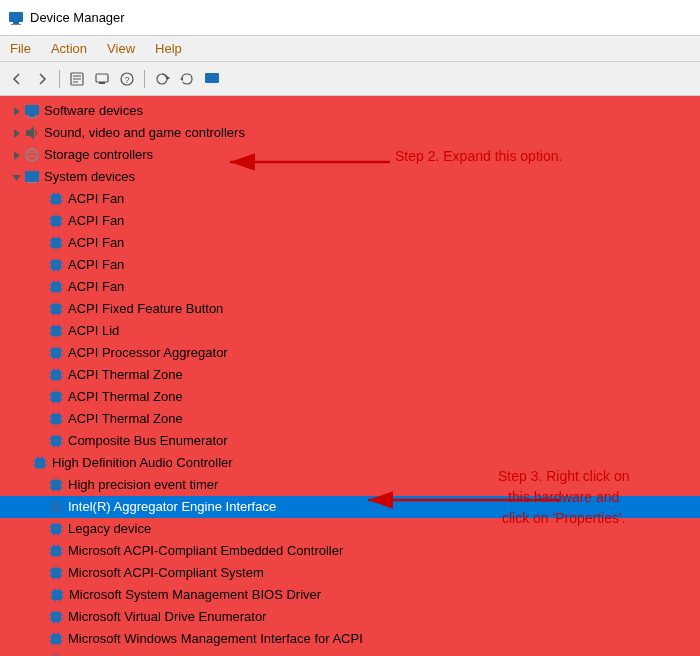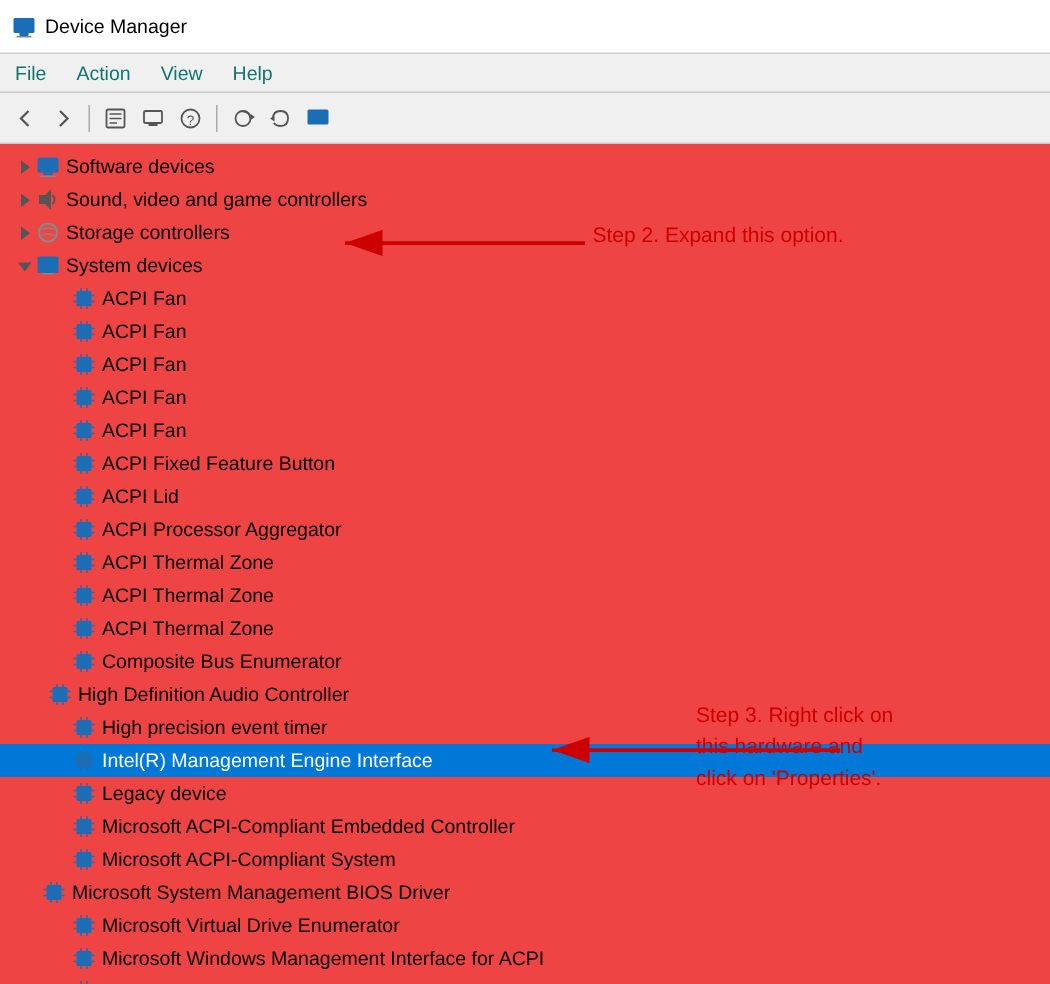--- a/index.html
+++ b/index.html
@@ -32,21 +32,21 @@
       background: #f0f0f0;
       border-bottom: 1px solid #ccc;
       display: flex;
       align-items: center;
       padding: 2px 0;
       height: 26px;
     }
     .menu-item {
       padding: 2px 10px;
       cursor: pointer;
-      color: #0f766e;
+      color: #a16207;
     }
     .toolbar {
       background: #f0f0f0;
       border-bottom: 1px solid #ccc;
       display: flex;
       align-items: center;
       padding: 3px 6px;
       height: 34px;
       gap: 3px;
     }
@@ -493,21 +493,21 @@
             <line x1="6" y1="1" x2="6" y2="3" stroke="#1b6eb5" stroke-width="1"></line>
             <line x1="10" y1="1" x2="10" y2="3" stroke="#1b6eb5" stroke-width="1"></line>
             <line x1="6" y1="13" x2="6" y2="15" stroke="#1b6eb5" stroke-width="1"></line>
             <line x1="10" y1="13" x2="10" y2="15" stroke="#1b6eb5" stroke-width="1"></line>
             <line x1="1" y1="6" x2="3" y2="6" stroke="#1b6eb5" stroke-width="1"></line>
             <line x1="1" y1="10" x2="3" y2="10" stroke="#1b6eb5" stroke-width="1"></line>
             <line x1="13" y1="6" x2="15" y2="6" stroke="#1b6eb5" stroke-width="1"></line>
             <line x1="13" y1="10" x2="15" y2="10" stroke="#1b6eb5" stroke-width="1"></line>
           </svg>
         </span>
-        <span class="item-label" style="color: rgb(255, 255, 255);">Intel(R) Management Engine Interface</span>
+        <span class="item-label" style="color: rgb(255, 255, 255);">Intel(R) Aggregator Engine Interface</span>
       </div>
       <div class="tree-item" style="padding-left: 32px;">
         <span class="expand-icon"></span>
         <span class="item-icon">
           <svg width="16" height="16" viewBox="0 0 16 16">
             <rect x="3" y="3" width="10" height="10" rx="1" fill="#1b6eb5"></rect>
             <line x1="6" y1="1" x2="6" y2="3" stroke="#1b6eb5" stroke-width="1"></line>
             <line x1="10" y1="1" x2="10" y2="3" stroke="#1b6eb5" stroke-width="1"></line>
             <line x1="6" y1="13" x2="6" y2="15" stroke="#1b6eb5" stroke-width="1"></line>
             <line x1="10" y1="13" x2="10" y2="15" stroke="#1b6eb5" stroke-width="1"></line>
@@ -546,21 +546,21 @@
             <line x1="6" y1="13" x2="6" y2="15" stroke="#1b6eb5" stroke-width="1"></line>
             <line x1="10" y1="13" x2="10" y2="15" stroke="#1b6eb5" stroke-width="1"></line>
             <line x1="1" y1="6" x2="3" y2="6" stroke="#1b6eb5" stroke-width="1"></line>
             <line x1="1" y1="10" x2="3" y2="10" stroke="#1b6eb5" stroke-width="1"></line>
             <line x1="13" y1="6" x2="15" y2="6" stroke="#1b6eb5" stroke-width="1"></line>
             <line x1="13" y1="10" x2="15" y2="10" stroke="#1b6eb5" stroke-width="1"></line>
           </svg>
         </span>
         <span class="item-label">Microsoft ACPI-Compliant System</span>
       </div>
-      <div class="tree-item" style="padding-left: 12px; text-align: center;">
+      <div class="tree-item" style="padding-left: 33px; text-align: center;">
         <span class="expand-icon"></span>
         <span class="item-icon">
           <svg width="16" height="16" viewBox="0 0 16 16">
             <rect x="3" y="3" width="10" height="10" rx="1" fill="#1b6eb5"></rect>
             <line x1="6" y1="1" x2="6" y2="3" stroke="#1b6eb5" stroke-width="1"></line>
             <line x1="10" y1="1" x2="10" y2="3" stroke="#1b6eb5" stroke-width="1"></line>
             <line x1="6" y1="13" x2="6" y2="15" stroke="#1b6eb5" stroke-width="1"></line>
             <line x1="10" y1="13" x2="10" y2="15" stroke="#1b6eb5" stroke-width="1"></line>
             <line x1="1" y1="6" x2="3" y2="6" stroke="#1b6eb5" stroke-width="1"></line>
             <line x1="1" y1="10" x2="3" y2="10" stroke="#1b6eb5" stroke-width="1"></line>
@@ -635,19 +635,19 @@
 
       <line x1="390" y1="66" x2="230" y2="66" stroke="#cc0000" stroke-width="2.5" marker-end="url(#arrowhead)"></line>
 
       <line x1="560" y1="404" x2="368" y2="404" stroke="#cc0000" stroke-width="2.5" marker-end="url(#arrowhead)"></line>
     </svg>
 
     <div style="position:absolute; top:52px; left:395px; color:#cc0000; font-size:14px; font-weight:500;">
       <span>Step 2. Expand this option.</span>
     </div>
 
-    <div style="position:absolute; top:370px; left:464px; color:#cc0000; font-size:14px; font-weight:500; line-height:1.5; text-align:left;">
+    <div style="position:absolute; top:370px; left:498px; color:#cc0000; font-size:14px; font-weight:500; line-height:1.5; text-align:center;">
       <div>Step 3. Right click on</div>
       <div>this hardware and</div>
       <div>click on 'Properties'.</div>
     </div>
   </div>
 </div>
 
 </body></html>

